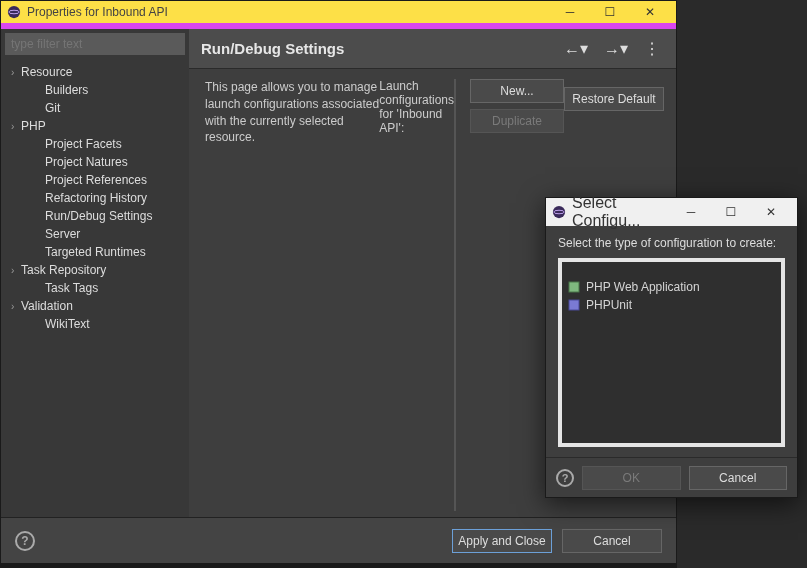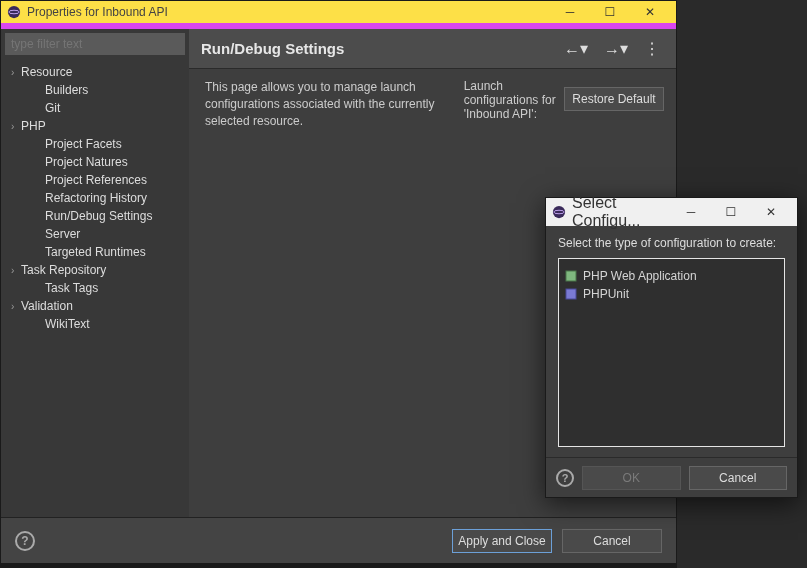--- a/index.html
+++ b/index.html
@@ -36,21 +36,21 @@
   .footer .help { width: 20px; height: 20px; border-radius: 50%; border: 2px solid #aaa; color: #aaa; display: flex; align-items: center; justify-content: center; font-weight: bold; }
   .footer .spacer { flex: 1; }
   .footer .btn { width: 100px; }
   .footer .primary { border: 1px solid #6ca0d8; }
 
   .sub-dialog { position: absolute; left: 545px; top: 197px; width: 253px; height: 301px; background: #3e3e3e; border: 1px solid #1a1a1a; box-shadow: 0 6px 24px rgba(0,0,0,0.6); display: flex; flex-direction: column; }
   .sub-titlebar { height: 28px; background: #f0f0f0; color: #333; display: flex; align-items: center; padding: 0 6px; }
   .sub-titlebar .titlebar-title { font-size: 16px; }
   .sub-body { flex: 1; padding: 10px 12px; display: flex; flex-direction: column; }
   .sub-desc { color: #ddd; margin-bottom: 8px; }
-  .option-list { flex: 1; background: #2f2f2f; border: 1px solid #e5e5e5; padding: 8px 0; text-align: center; }
+  .option-list { flex: 1; background: #2f2f2f; border: 4px solid #e5e5e5; padding: 16px 0; text-align: center; }
   .option { display: flex; align-items: center; height: 18px; padding: 0 6px; gap: 6px; cursor: pointer; }
   .opt-icon { width: 12px; height: 12px; }
   .sub-footer { height: 40px; display: flex; align-items: center; padding: 0 10px; gap: 8px; border-top: 1px solid #2a2a2a; }
   .sub-footer .help { width: 18px; height: 18px; border-radius: 50%; border: 2px solid #aaa; color: #aaa; display: flex; align-items: center; justify-content: center; font-size: 11px; font-weight: bold; }
   .sub-footer .btn { flex: 1; }
 
   .bg-strip { position: absolute; left: 0; top: 564px; width: 677px; height: 4px; background: #1a1a1a; color: #2fdc86; font-size: 10px; padding-left: 30px; overflow: hidden; }
 </style>
 </head>
 <body>
@@ -126,20 +126,27 @@
         <span class="panel-title">Run/Debug Settings</span>
         <div class="panel-nav">
           <span class="nav-arrow">←▾</span>
           <span class="nav-arrow">→▾</span>
           <span class="nav-arrow">⋮</span>
         </div>
       </div>
       <div class="panel-body">
         <div class="desc">This page allows you to manage launch configurations associated with the currently selected resource.</div>
         <div class="subhead">Launch configurations for 'Inbound API':</div>
+        <div class="config-row">
+          <div class="config-list"></div>
+          <div class="side-buttons">
+            <div class="btn">New...</div>
+            <div class="btn disabled">Duplicate</div>
+          </div>
+        </div>
         <div class="restore-row">
           <div class="btn">Restore Default</div>
         </div>
       </div>
     </div>
   </div>
   <div class="footer">
     <div class="help">?</div>
     <div class="spacer"></div>
     <div class="btn primary">Apply and Close</div>

